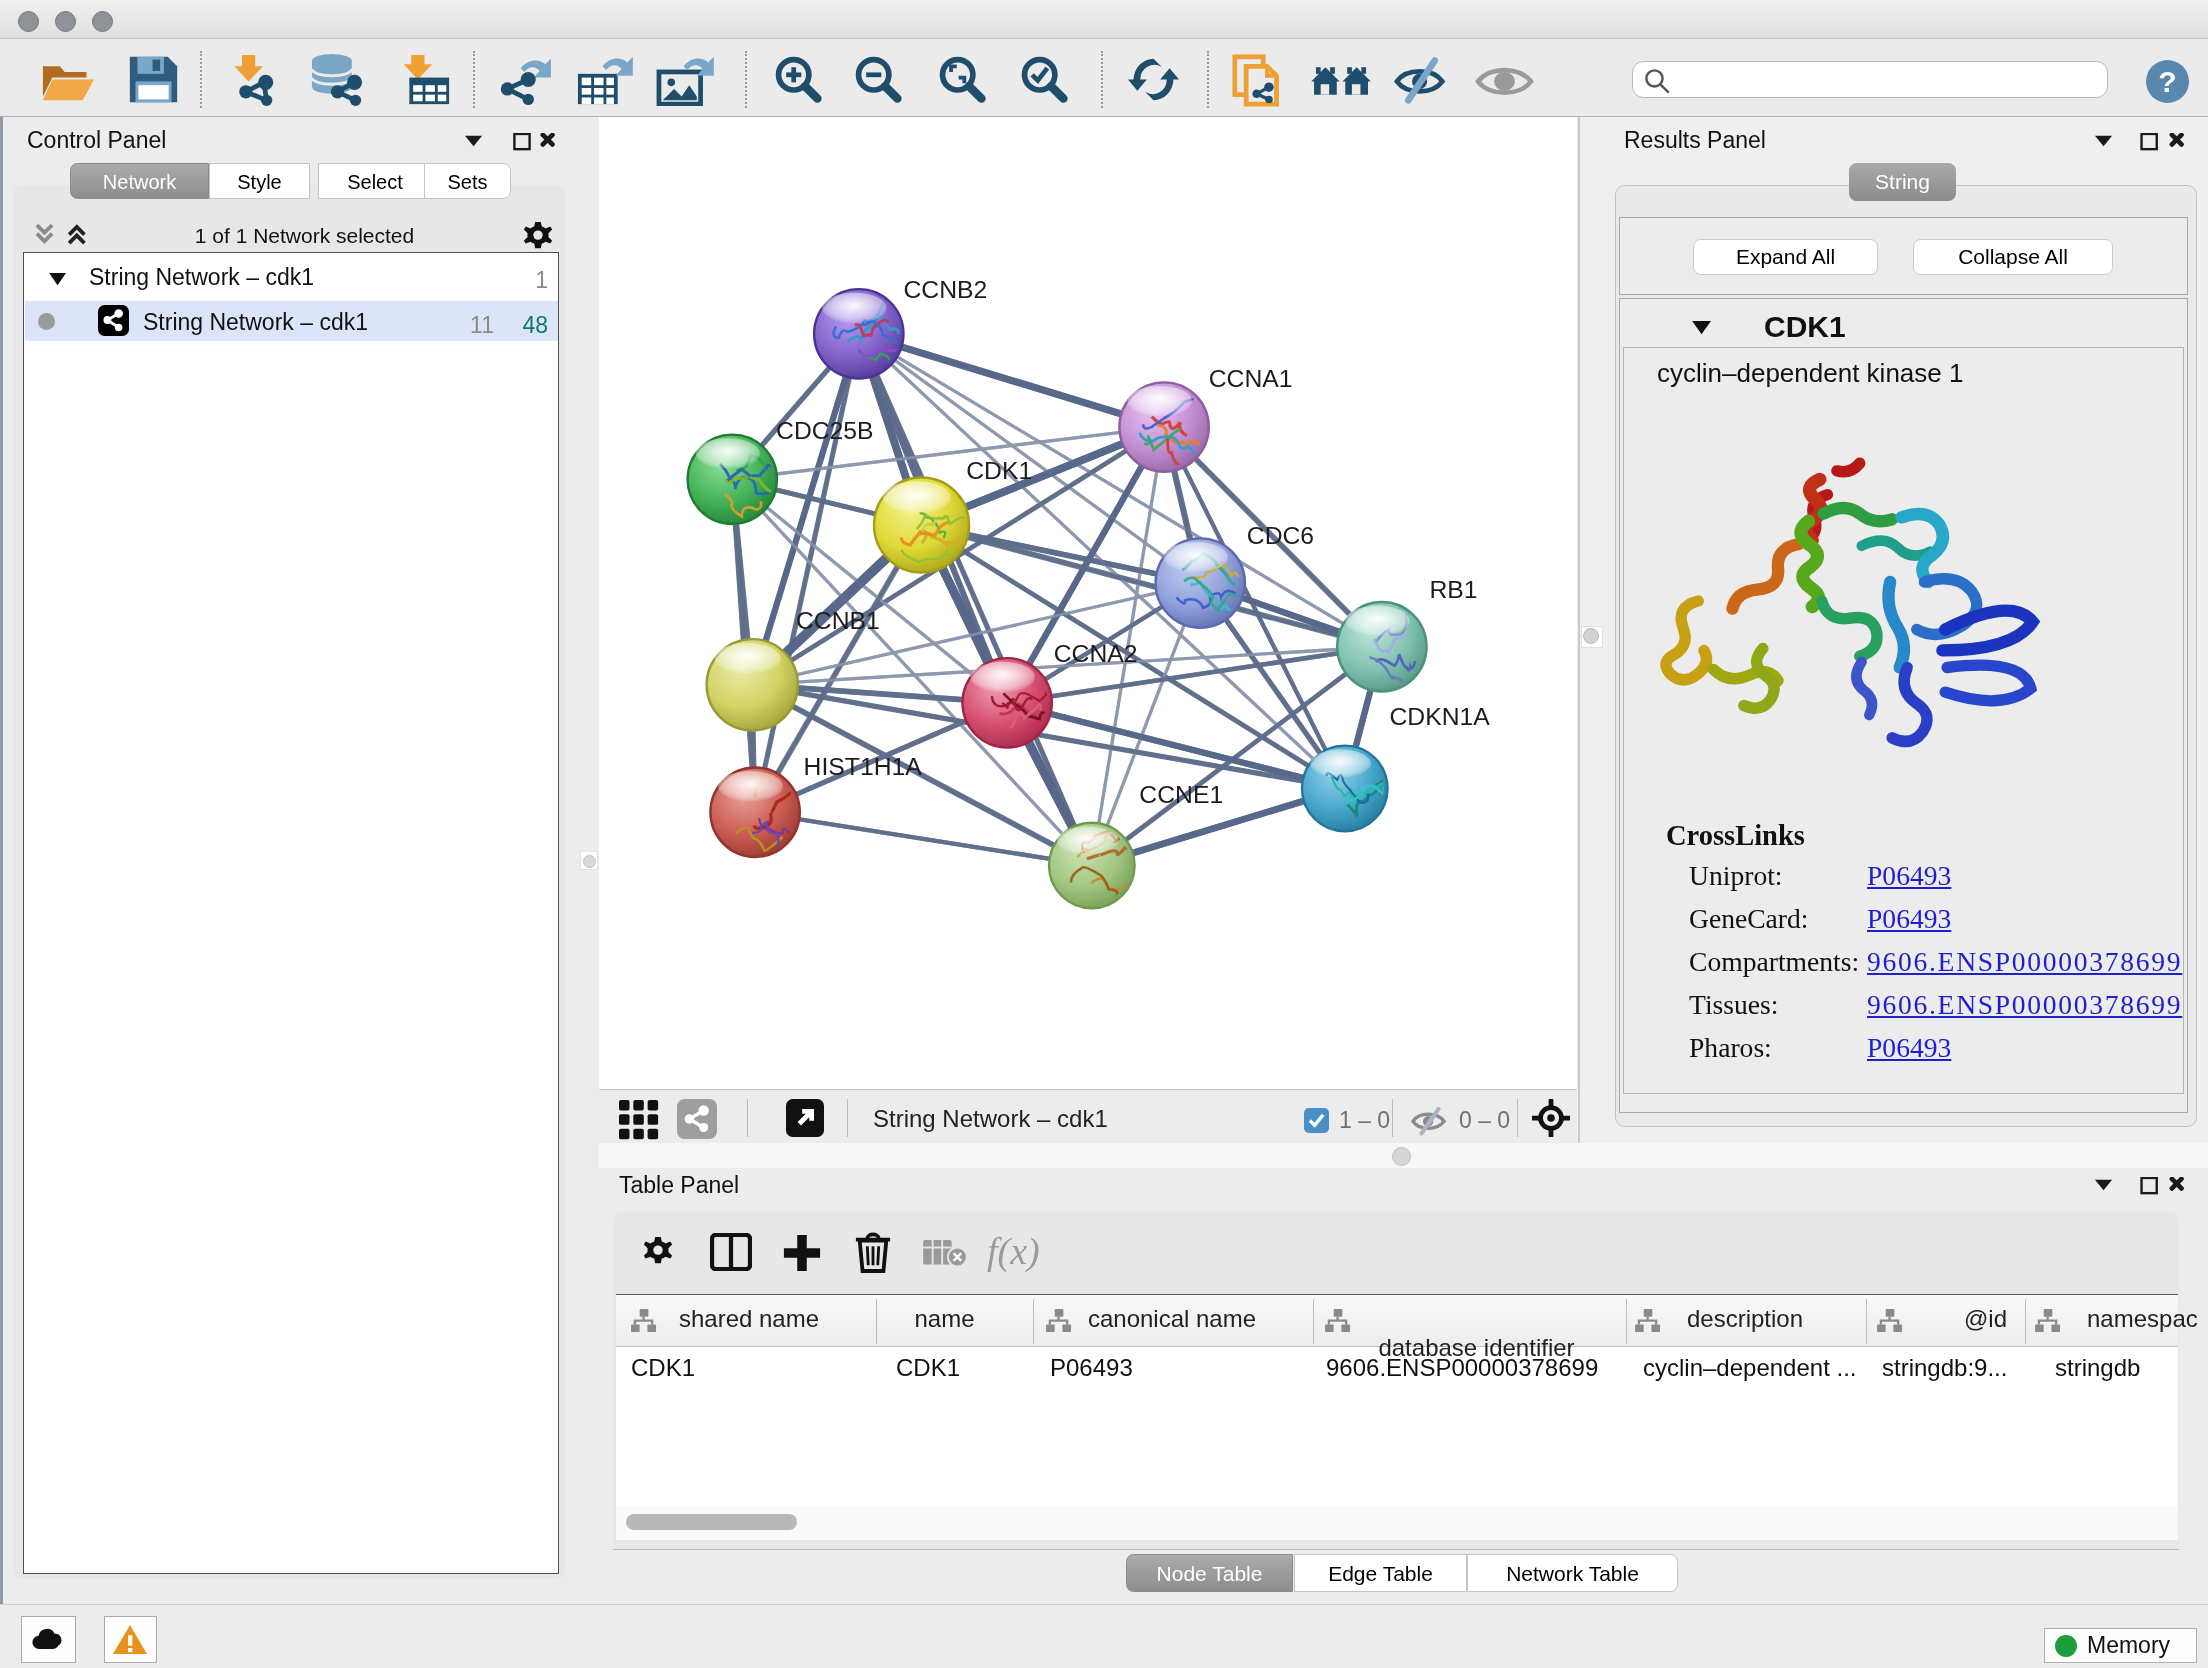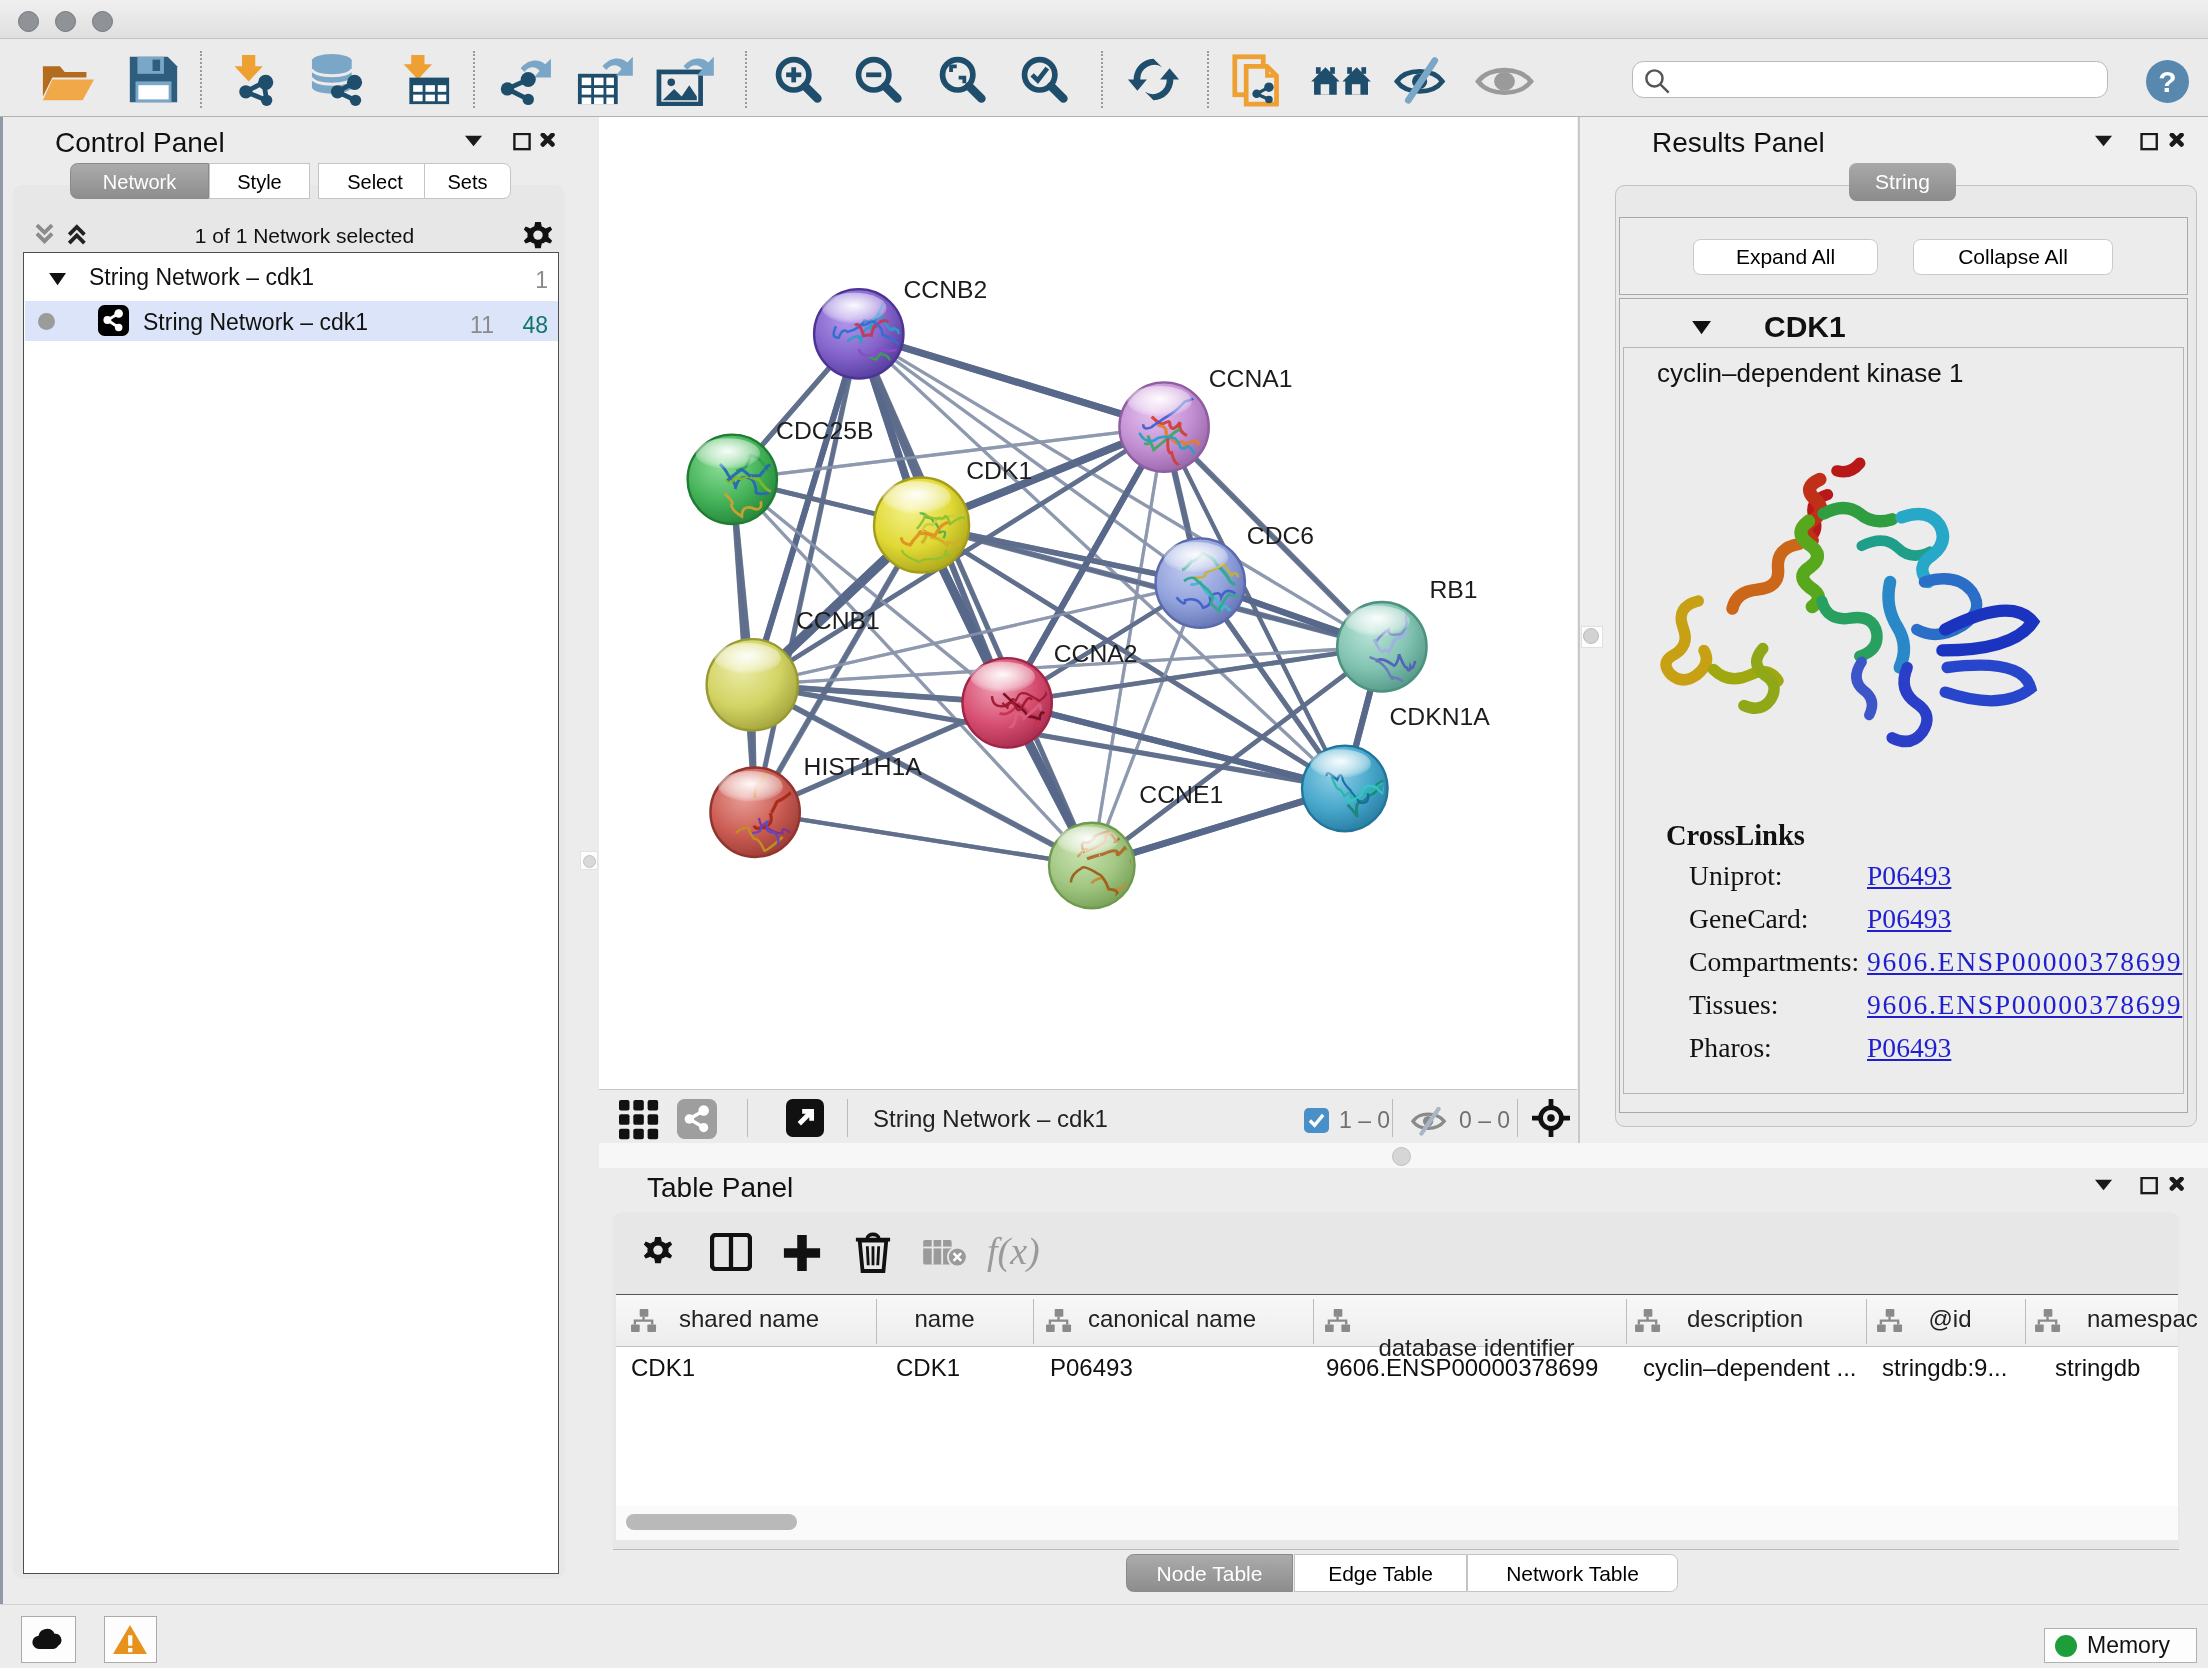--- a/index.html
+++ b/index.html
@@ -1,19 +1,19 @@
 <!DOCTYPE html>
 <html style="font-size:15px"><head><meta charset="utf-8"><style>
 html,body{margin:0;padding:0;}
 body{width:2208px;height:1668px;position:relative;font-family:"Liberation Sans",sans-serif;background:#ededed;overflow:hidden;}
 .abs{position:absolute;white-space:nowrap;}
 .ic{position:absolute;top:53px;}
 svg{display:block;}
 .seph{position:absolute;top:51px;height:57px;width:0;border-left:2.9px dotted #9a9a9a;}
-.ptitle{font-size:28px;color:#111;margin-left:28px;}
+.ptitle{font-size:23px;color:#111;}
 .tab{position:absolute;height:36px;line-height:36px;text-align:center;font-size:20px;background:#fff;border:1px solid #c4c4c4;box-sizing:border-box;color:#000;}
 .tabsel{background:linear-gradient(#ababab,#8d8d8d);color:#fff;border:1px solid #8a8a8a;}
 .wbtn{position:absolute;background:#fff;border:1px solid #c9c9c9;border-radius:7.6px;box-sizing:border-box;text-align:center;font-size:21px;color:#000;}
 .link{color:#1f1fd0;text-decoration:underline;}
 </style></head><body>
 
 <div class="abs" style="left:0;top:0;width:2208px;height:39px;background:linear-gradient(#f0f0f0,#dfdfdf);border-bottom:1px solid #c4c4c4;box-sizing:border-box;">
   <div class="abs" style="left:18px;top:10.5px;width:21px;height:21px;border-radius:50%;background:#8f9296;border:1px solid #737679;box-sizing:border-box;"></div>
   <div class="abs" style="left:55px;top:10.5px;width:21px;height:21px;border-radius:50%;background:#8f9296;border:1px solid #737679;box-sizing:border-box;"></div>
   <div class="abs" style="left:92px;top:10.5px;width:21px;height:21px;border-radius:50%;background:#8f9296;border:1px solid #737679;box-sizing:border-box;"></div>
@@ -817,21 +817,21 @@
 <div class="abs" style="left:1313px;top:1299px;width:1px;height:45px;background:#bdbdbd;"></div>
 <div class="abs" style="left:1626px;top:1299px;width:1px;height:45px;background:#bdbdbd;"></div>
 <div class="abs" style="left:1866px;top:1299px;width:1px;height:45px;background:#bdbdbd;"></div>
 <div class="abs" style="left:2025px;top:1299px;width:1px;height:45px;background:#bdbdbd;"></div>
 
 <div class="abs" style="left:866px;top:1305px;width:157px;text-align:center;font-size:24px;color:#222;">name</div>
 <div class="abs" style="left:654px;top:1305px;width:190px;text-align:center;font-size:24px;color:#222;">shared name</div>
 <div class="abs" style="left:1077px;top:1305px;width:190px;text-align:center;font-size:24px;color:#222;">canonical name</div>
 <div class="abs" style="left:1353px;top:1334px;width:247px;text-align:center;font-size:24px;color:#222;">database identifier</div>
 <div class="abs" style="left:1650px;top:1305px;width:190px;text-align:center;font-size:24px;color:#222;">description</div>
-<div class="abs" style="left:1893px;top:1305px;width:114px;text-align:center;font-size:24px;color:#222;">@id</div>
+<div class="abs" style="left:1893px;top:1305px;width:114px;text-align:right;font-size:24px;color:#222;">@id</div>
 <div class="abs" style="left:2087px;top:1305px;width:124px;text-align:left;font-size:24px;color:#222;">namespac</div>
 
 <svg class="abs" style="left:631px;top:1309px" width="27" height="25" viewBox="0 0 28 26">
  <g fill="#8a8a8a">
       <rect x="9" y="0" width="9" height="8" rx="1"></rect>
       <rect x="0" y="16" width="9" height="8" rx="1"></rect>
       <rect x="17" y="16" width="9" height="8" rx="1"></rect>
     </g>
  <path d="M13 8 L13 12 M4 16 L4 12 L22 12 L22 16" stroke="#8a8a8a" stroke-width="2.4" fill="none"></path>
 </svg>

